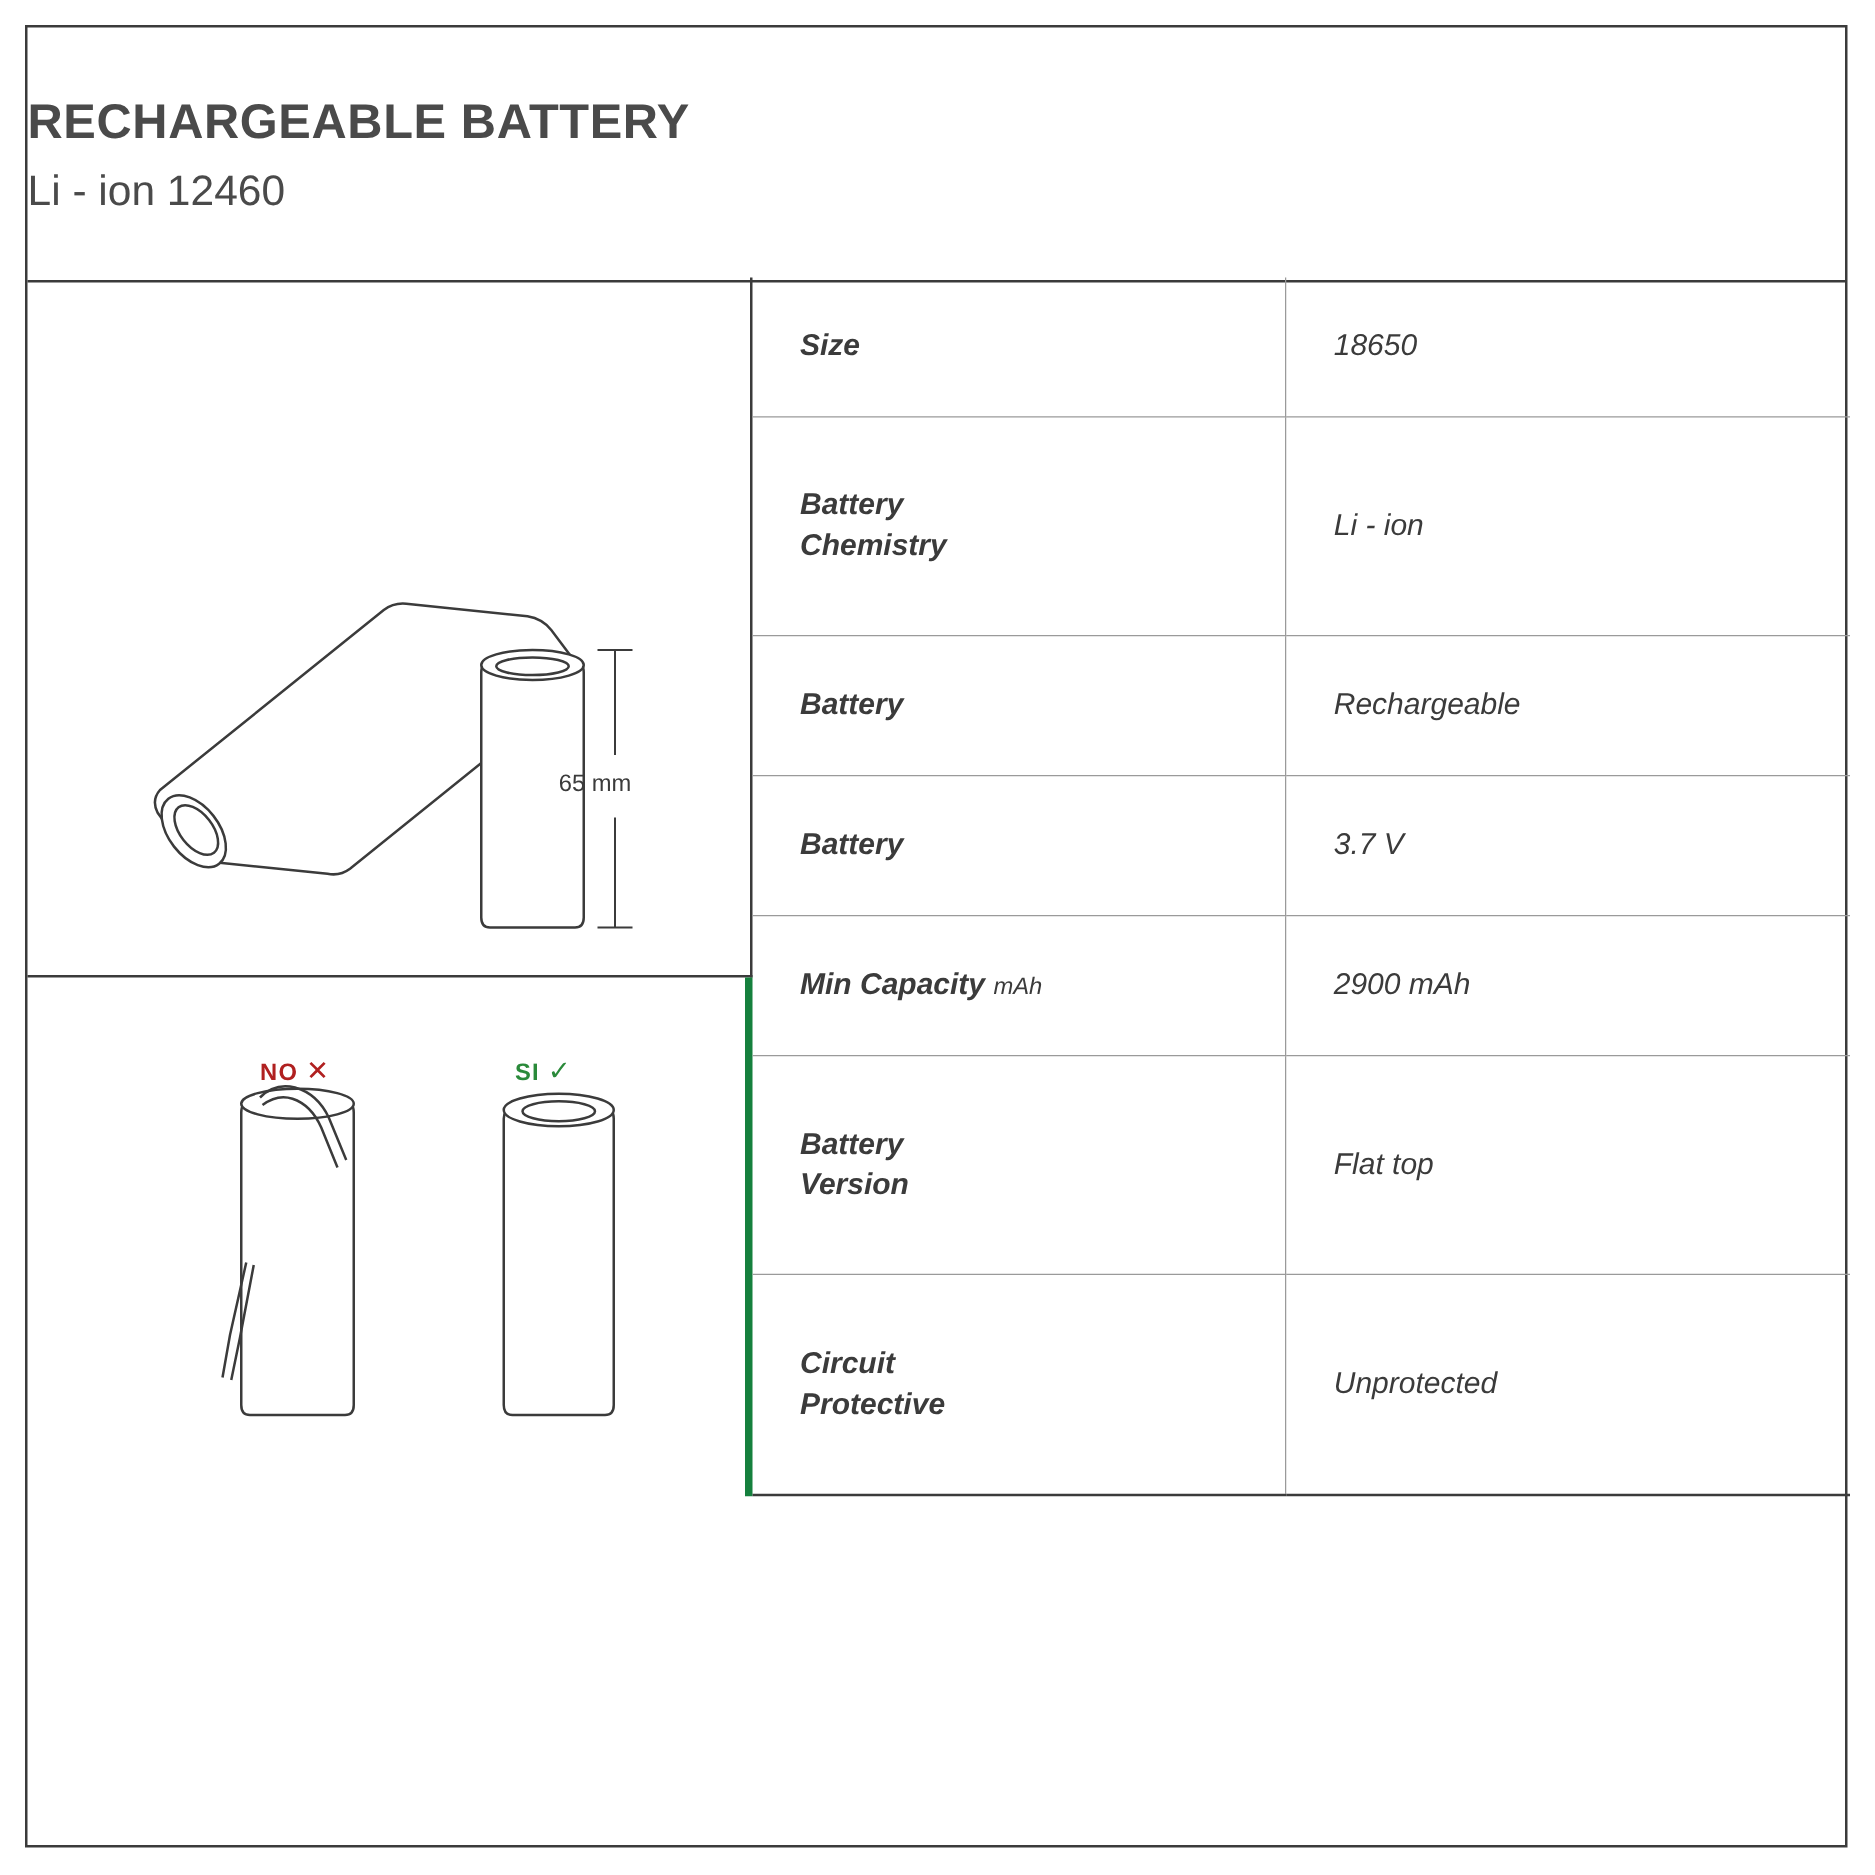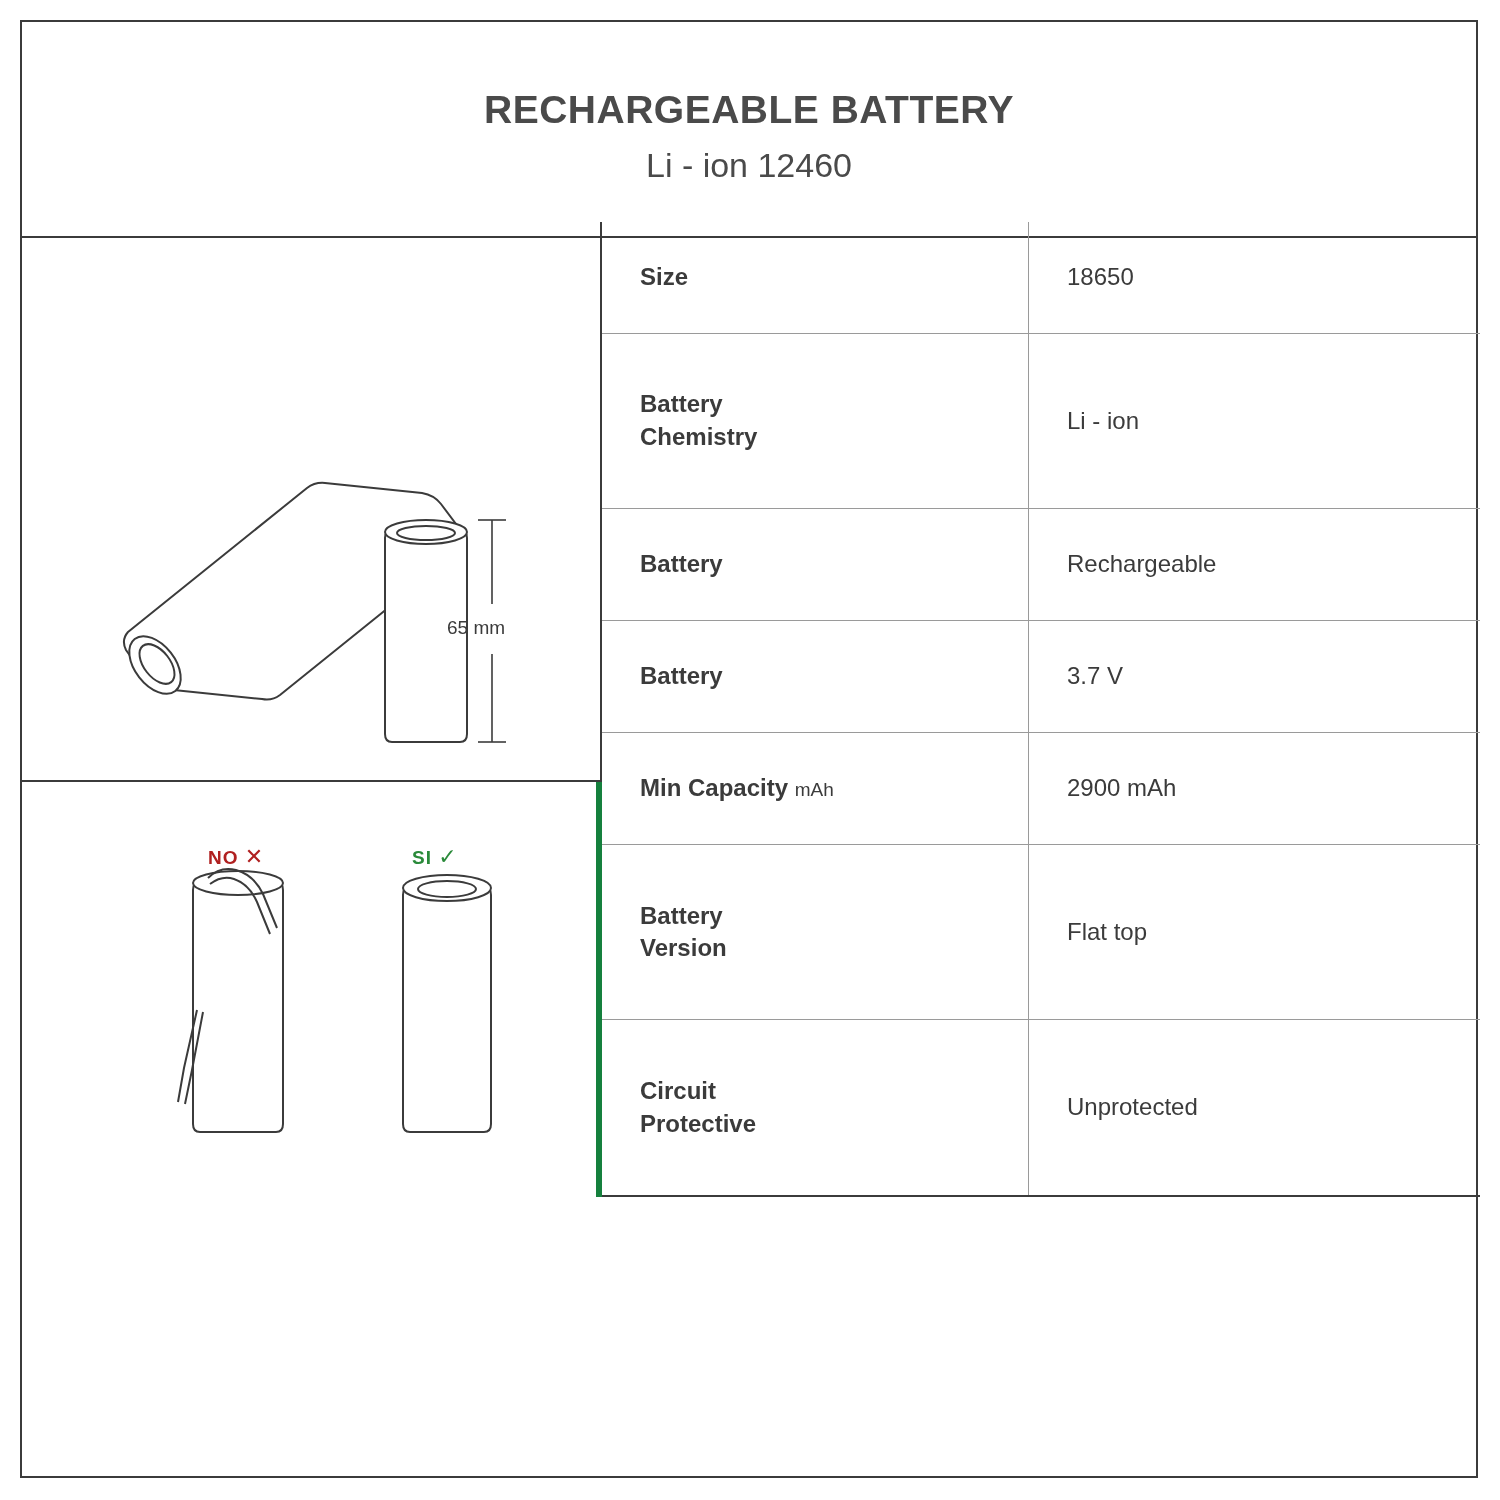--- a/index.html
+++ b/index.html
@@ -21,26 +21,26 @@
     width: 1458px;
     height: 1458px;
     border: 2px solid #3b3b3b;
     box-sizing: border-box;
   }
 
   
   .header {
     position: absolute;
     left: 0;
-    top: 16px;
+    top: 4px;
     width: 100%;
     height: 200px;
     border-bottom: 2px solid #3b3b3b;
     box-sizing: border-box;
-    text-align: center;
+    text-align: left;
   }
   .title {
     margin-top: 50px;
     font-size: 39px;
     font-weight: bold;
     letter-spacing: 0.5px;
     color: #4a4a4a;
   }
   .subtitle {
     margin-top: 14px;
@@ -110,20 +110,21 @@
     width: 100%;
     height: 100%;
     border-collapse: collapse;
     table-layout: fixed;
   }
   table.specs tr { }
   table.specs td {
     border-bottom: 1.5px solid #9a9a9a;
     padding: 12px 38px;
     vertical-align: middle;
+    font-style: italic;
   }
   table.specs tr:last-child td { border-bottom: 2px solid #3b3b3b; }
   td.k {
     width: 350px;
     font-size: 24px;
     font-weight: bold;
     color: #3b3b3b;
     border-right: 1.5px solid #9a9a9a;
     line-height: 1.35;
   }

